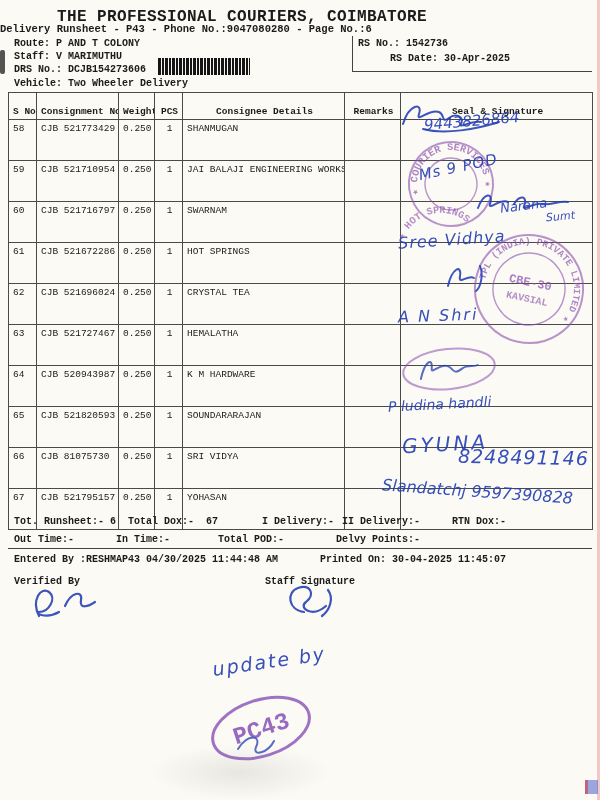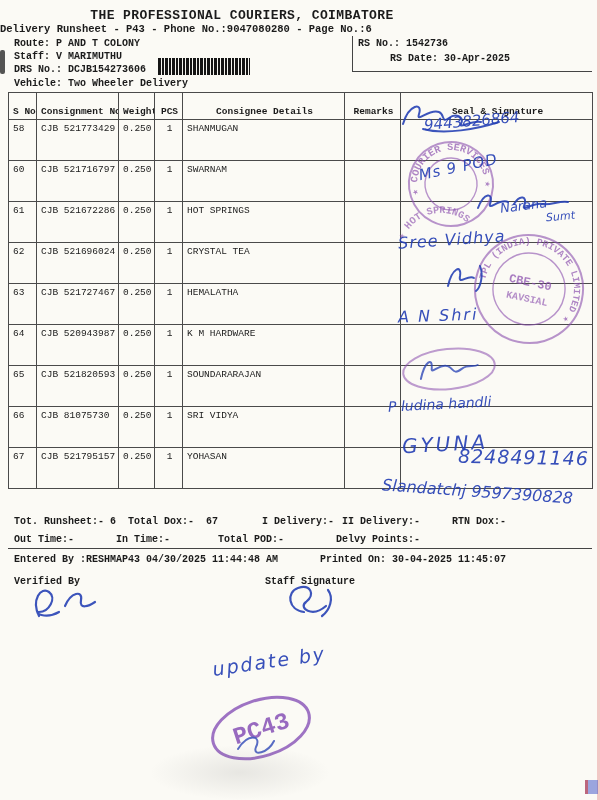--- a/index.html
+++ b/index.html
@@ -1,19 +1,19 @@
 <!DOCTYPE html>
 <html><head>
 <meta charset="utf-8">
 <style>
   html,body{margin:0;padding:0;}
   body{width:600px;height:800px;position:relative;background:#fbfaf5;overflow:hidden;
        font-family:"Liberation Mono","DejaVu Sans Mono",monospace;color:#1b1b1b;}
   .abs{position:absolute;}
-  .title{top:8px;left:0;width:484px;text-align:center;font-size:13px;font-weight:bold;letter-spacing:.4px;}
+  .title{top:8px;left:0;width:484px;text-align:center;font-size:16px;font-weight:bold;letter-spacing:.4px;}
   .subtitle{top:23px;left:0;width:600px;text-align:left;font-size:10.5px;font-weight:bold;}
   .info{font-size:10px;font-weight:bold;white-space:nowrap;}
   .vline{left:352px;top:36px;width:1px;height:36px;background:#444;}
   .hline{left:352px;top:71px;width:240px;height:1px;background:#444;}
   .barcode{left:158px;top:58px;width:92px;height:17px;
      background:repeating-linear-gradient(90deg,#151515 0 3px,#f6f5f0 3px 4px,#151515 4px 6px,#f6f5f0 6px 7px);}
   table.grid{position:absolute;left:8px;top:92px;border-collapse:collapse;table-layout:fixed;width:584px;
      font-size:9.5px;}
   .grid th,.grid td{border:1px solid #4a4a4a;vertical-align:top;padding:3px 2px 0 4px;overflow:hidden;
      white-space:nowrap;}
@@ -92,20 +92,29 @@
   <tr>
     <td>58</td>
     <td>CJB 521773429</td>
     <td>0.250</td>
     <td class="c-pcs">1</td>
     <td>SHANMUGAN</td>
     <td></td>
     <td></td>
   </tr>
   <tr>
+    <td>59</td>
+    <td>CJB 521710954</td>
+    <td>0.250</td>
+    <td class="c-pcs">1</td>
+    <td>JAI BALAJI ENGINEERING WORKS</td>
+    <td></td>
+    <td></td>
+  </tr>
+  <tr>
     <td>60</td>
     <td>CJB 521716797</td>
     <td>0.250</td>
     <td class="c-pcs">1</td>
     <td>SWARNAM</td>
     <td></td>
     <td></td>
   </tr>
   <tr>
     <td>61</td>

